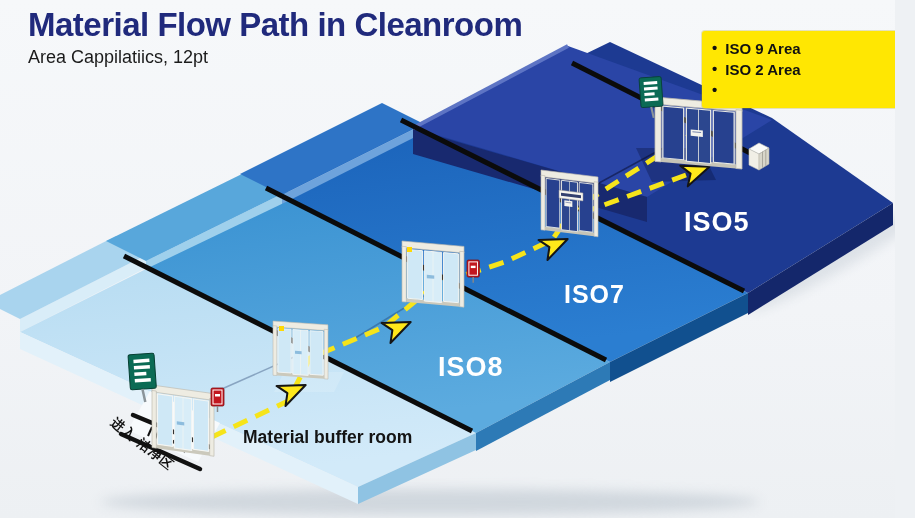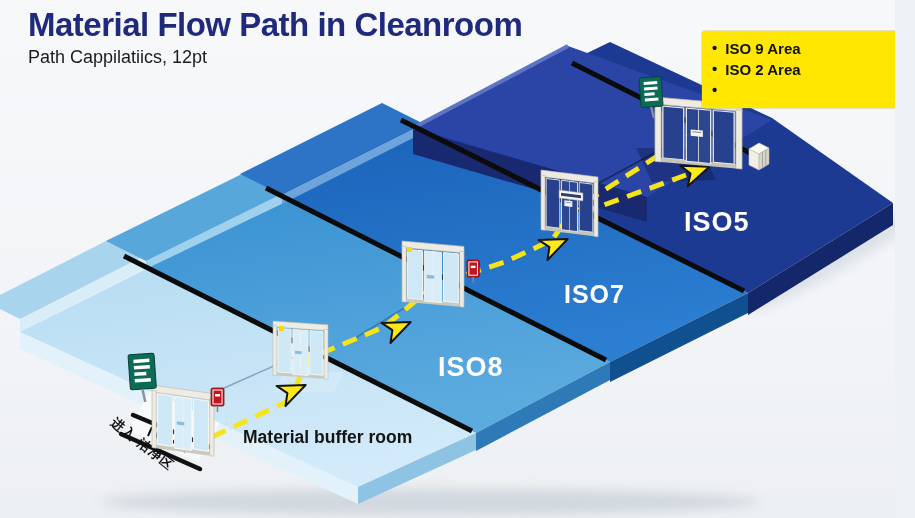--- a/index.html
+++ b/index.html
@@ -27,21 +27,21 @@
   .room-label{fill:#141414;font-weight:bold;}
   .entry-label{fill:#101010;font-weight:bold;}
 </style>
 </head>
 <body>
 
 <div class="stage">
 
   <div class="hdr">
     <div class="title">Material Flow Path in Cleanroom</div>
-    <div class="subtitle">Path Cappilatiics, 12pt</div>
+    <div class="subtitle">Area Cappilatiics, 12pt</div>
   </div>
 
   <div class="legend">
     <ul>
       <li>
         <span class="bullet">•</span>
         <span class="lbl">ISO 9 Area</span>
       </li>
       <li>
         <span class="bullet">•</span>

